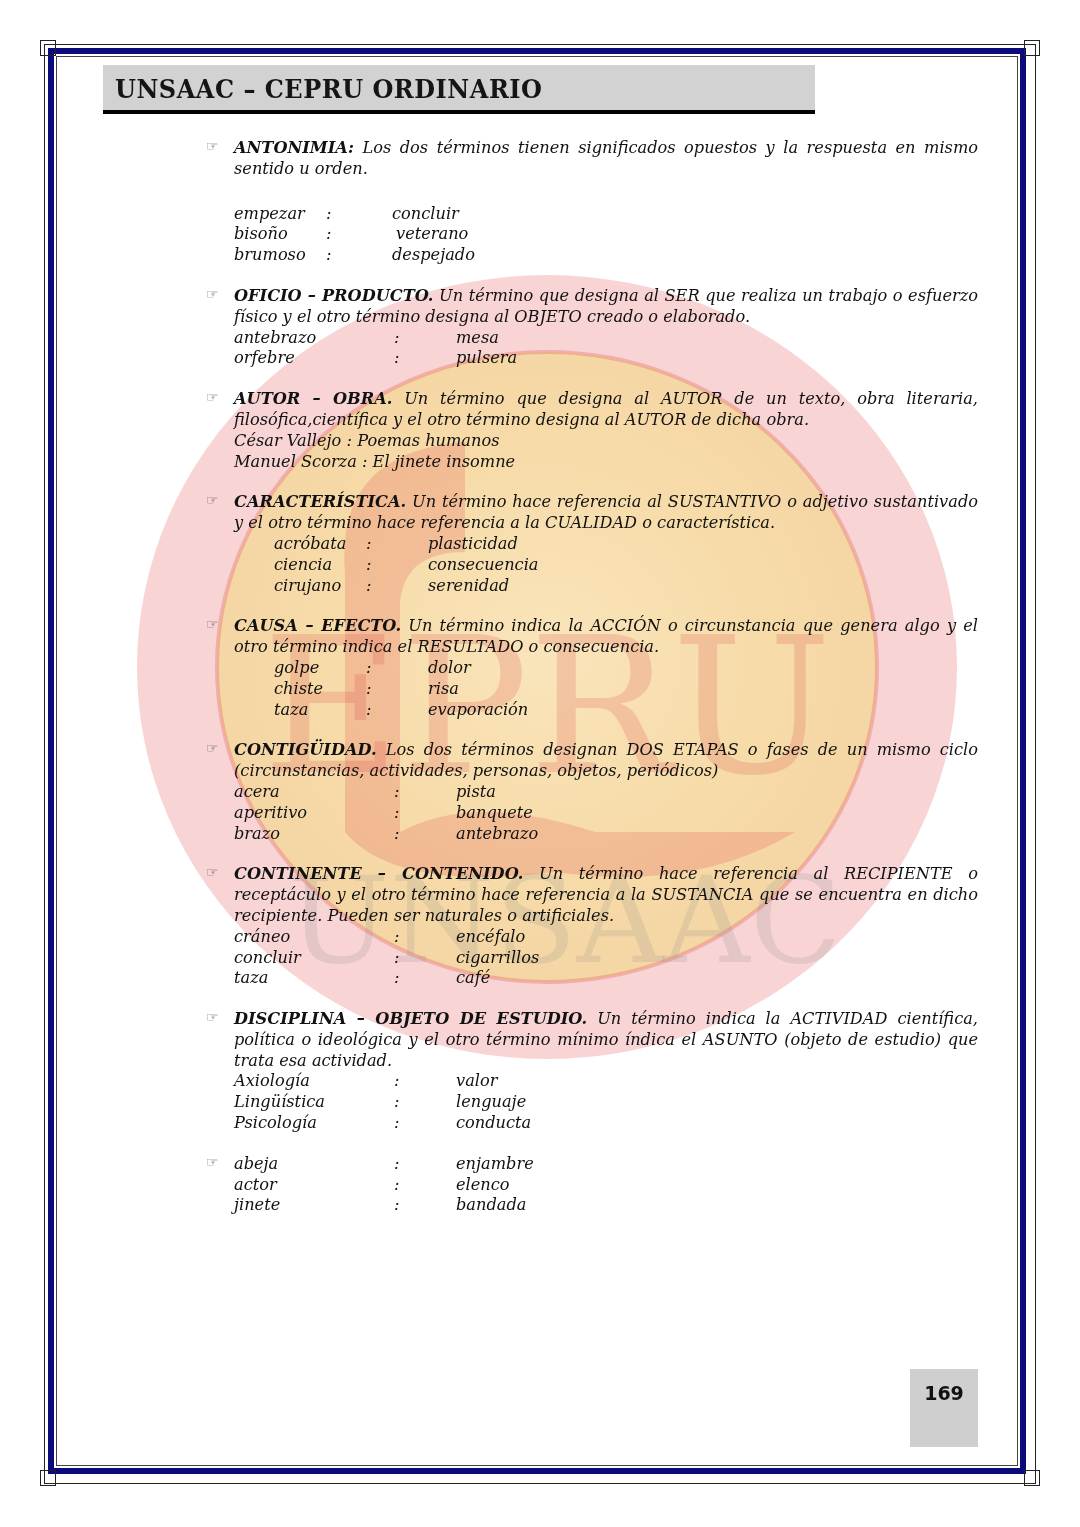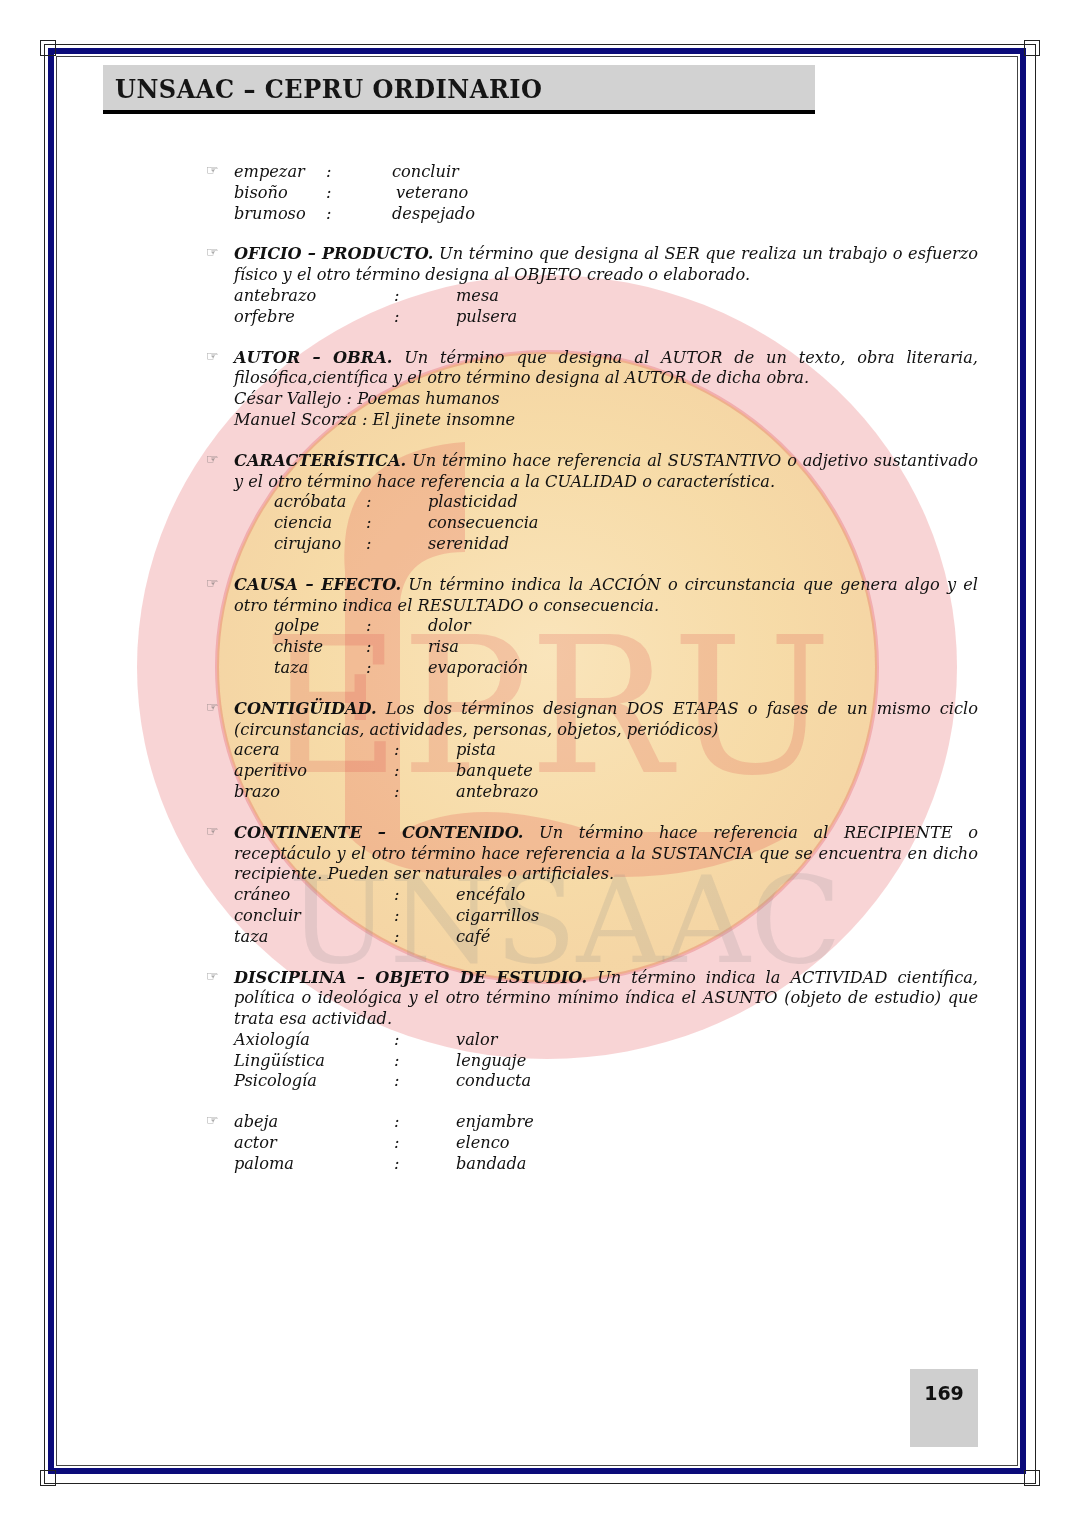--- a/index.html
+++ b/index.html
@@ -67,20 +67,21 @@
 </svg>
 
 <div class="header-bar">
   <div class="header-title">UNSAAC – CEPRU ORDINARIO</div>
 </div>
 
 <div class="content">
 
   <div class="section">
     <span class="bullet">☞</span>
+    <div class="section-text"><b>ANTONIMIA:</b> <span>Los dos términos tienen significados opuestos y la respuesta en mismo sentido u orden.</span></div>
     <div class="pairs layout-c gap-top">
       <div class="pair">
           <span class="w1">empezar</span>
           <span class="sep">:</span>
           <span>concluir</span>
         </div>
       <div class="pair">
           <span class="w1">bisoño</span>
           <span class="sep">:</span>
           <span style="padding-left:4px">veterano</span>
@@ -236,21 +237,21 @@
           <span class="w1">abeja</span>
           <span class="sep">:</span>
           <span>enjambre</span>
         </div>
       <div class="pair">
           <span class="w1">actor</span>
           <span class="sep">:</span>
           <span>elenco</span>
         </div>
       <div class="pair">
-          <span class="w1">paloma</span>
+          <span class="w1">jinete</span>
           <span class="sep">:</span>
           <span>bandada</span>
         </div>
     </div>
   </div>
 
 </div>
 
 <div class="page-num">
   <span>169</span>

